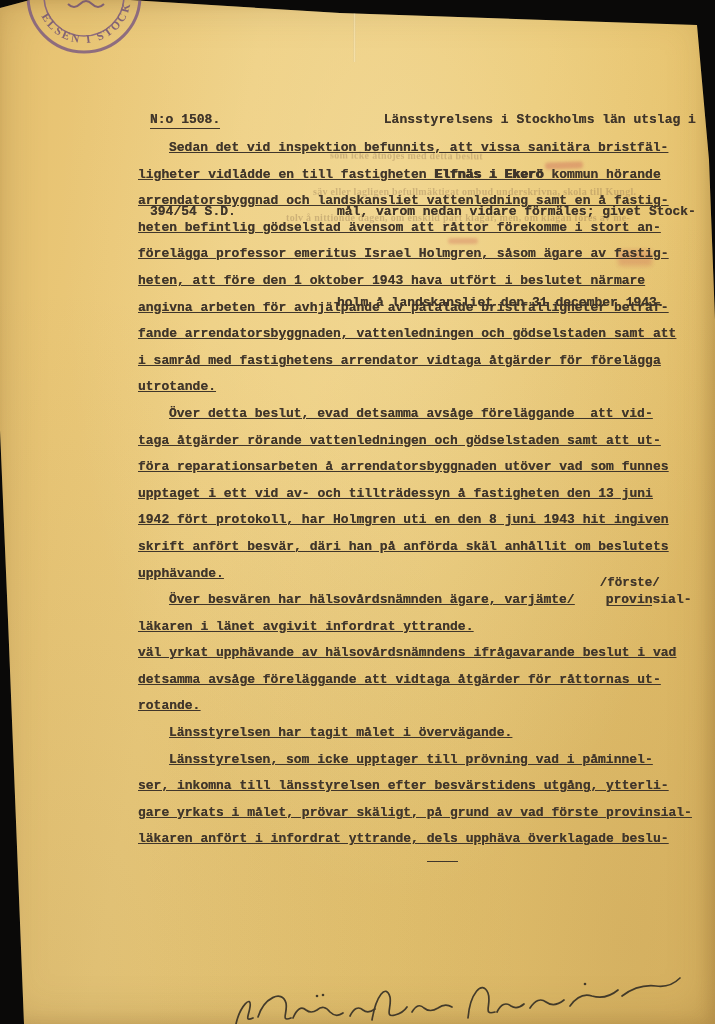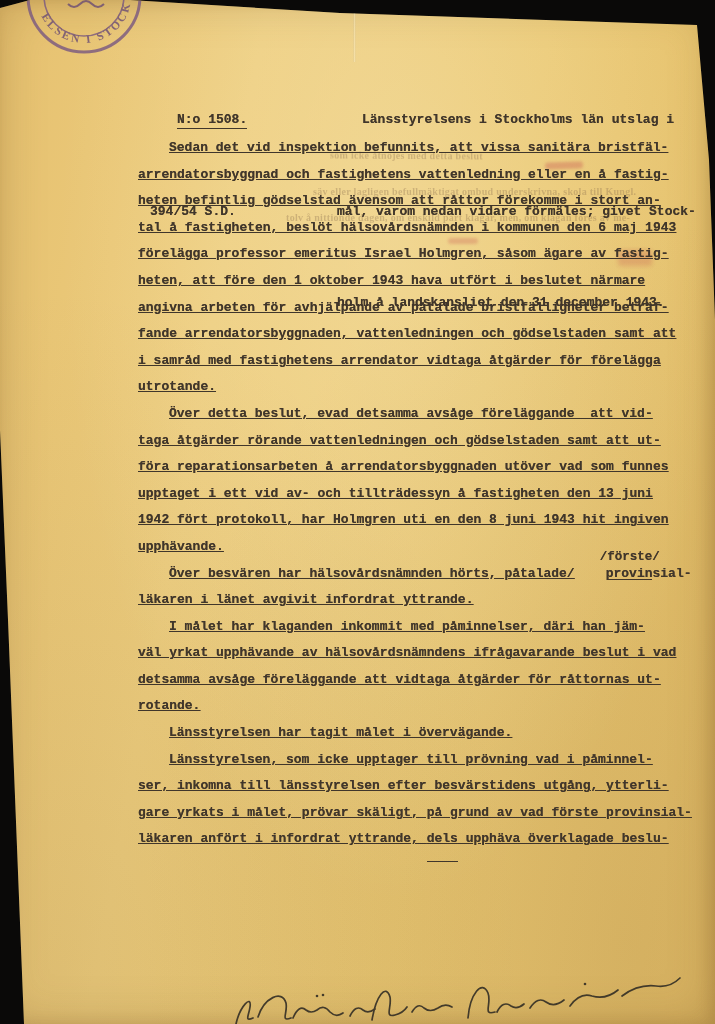--- a/index.html
+++ b/index.html
@@ -19,23 +19,23 @@
       linear-gradient(100deg,#e6c170 0%,#edcd7e 30%,#eac873 62%,#e2bc67 100%);
     box-shadow:inset 0 0 46px rgba(115,78,28,0.28), inset -6px 0 14px rgba(115,78,28,0.18);
   }
   .crease{
     position:absolute;left:353px;top:0;width:3px;height:62px;opacity:.55;
     background:linear-gradient(to right,rgba(0,0,0,.10),rgba(255,250,228,.55),rgba(0,0,0,.08));
   }
   
   .tw{color:#40362b;font-weight:bold;font-size:13px;text-shadow:0 0 .5px rgba(62,50,38,.75);}
   .docket{position:absolute;left:150px;top:44px;line-height:30.5px;white-space:pre;}
-  .docket .num{border-bottom:1.6px solid #40362b;padding-bottom:1px;margin-left:27px;}
+  .docket .num{border-bottom:1.6px solid #40362b;padding-bottom:1px;}
   .header{position:absolute;left:337px;top:44px;line-height:30.5px;white-space:pre;}
-  .header .h1{text-indent:25px;}
+  .header .h1{text-indent:25px;text-align:right;}
   .bodyblock{position:absolute;left:138px;top:135px;line-height:26.6px;text-decoration:underline;}
   .ln{white-space:pre;height:26.6px;}
   .indent{text-indent:31px;}
   .u{border-bottom:1.5px solid #40362b;padding-bottom:15px;}
   .ot{text-shadow:.7px 0 currentColor,-.35px 0 currentColor,0 0 .6px rgba(62,50,38,.8);}
   .ins-anchor{position:relative;display:inline-block;}
   .insertion{position:absolute;left:-6px;top:-17px;white-space:nowrap;font-size:12.5px;}
   
   .ghost{
     position:absolute;font-family:"Liberation Serif","DejaVu Serif",serif;
@@ -88,38 +88,38 @@
   </div>
 
   <div class="header tw">
     <div class="h1">Länsstyrelsens i Stockholms län utslag i</div>
     <div>mål, varom nedan vidare förmäles; givet Stock-</div>
     <div>holm å landskansliet den 31 december 1943.</div>
   </div>
 
   <div class="bodyblock tw">
     <div class="ln indent"><span>Sedan det vid inspektion befunnits, att vissa sanitära bristfäl-</span></div>
-    <div class="ln"><span>arrendatorsbyggnad och fastighetens vattenledning eller en å fastig-</span></div>
+    <div class="ln"><span>ligheter vidlådde en till fastigheten </span><span class="ot">Elfnäs i Ekerö</span><span> kommun hörande</span></div>
+    <div class="ln"><span>arrendatorsbyggnad och landskansliet vattenledning samt en å fastig-</span></div>
     <div class="ln"><span>heten befintlig gödselstad ävensom att råttor förekomme i stort an-</span></div>
-    <div class="ln"><span>tal å fastigheten, beslöt hälsovårdsnämnden i kommunen den 6 maj 1943</span></div>
     <div class="ln"><span>förelägga professor emeritus Israel Holmgren, såsom ägare av fastig-</span></div>
     <div class="ln"><span>heten, att före den 1 oktober 1943 hava utfört i beslutet närmare</span></div>
     <div class="ln"><span>angivna arbeten för avhjälpande av påtalade bristfälligheter beträf-</span></div>
     <div class="ln"><span>fande arrendatorsbyggnaden, vattenledningen och gödselstaden samt att</span></div>
     <div class="ln"><span>i samråd med fastighetens arrendator vidtaga åtgärder för förelägga</span></div>
     <div class="ln"><span>utrotande.</span></div>
     <div class="ln indent"><span>Över detta beslut, evad detsamma avsåge föreläggande  att vid-</span></div>
     <div class="ln"><span>taga åtgärder rörande vattenledningen och gödselstaden samt att ut-</span></div>
     <div class="ln"><span>föra reparationsarbeten å arrendatorsbyggnaden utöver vad som funnes</span></div>
     <div class="ln"><span>upptaget i ett vid av- och tillträdessyn å fastigheten den 13 juni</span></div>
     <div class="ln"><span>1942 fört protokoll, har Holmgren uti en den 8 juni 1943 hit ingiven</span></div>
+    <div class="ln"><span>skrift anfört besvär, däri han på anförda skäl anhållit om beslutets</span></div>
     <div class="ln"><span>upphävande.</span></div>
-    <div class="ln indent"><span>Över besvären har hälsovårdsnämnden hörts, påtalade/</span><span class="ins-anchor"><span class="insertion"><span>/</span><span class="u">förste</span><span>/</span></span><span>provinsial-</span></span></div>
+    <div class="ln indent"><span>Över besvären har hälsovårdsnämnden ägare, varjämte/</span><span class="ins-anchor"><span class="insertion"><span>/</span><span class="u">förste</span><span>/</span></span><span>provinsial-</span></span></div>
     <div class="ln"><span>läkaren i länet avgivit infordrat yttrande.</span></div>
-    <div class="ln indent"><span>I målet har klaganden inkommit med påminnelser, däri han jäm-</span></div>
     <div class="ln"><span>väl yrkat upphävande av hälsovårdsnämndens ifrågavarande beslut i vad</span></div>
     <div class="ln"><span>detsamma avsåge föreläggande att vidtaga åtgärder för råttornas ut-</span></div>
     <div class="ln"><span>rotande.</span></div>
     <div class="ln indent"><span>Länsstyrelsen har tagit målet i övervägande.</span></div>
     <div class="ln indent"><span>Länsstyrelsen, som icke upptager till prövning vad i påminnel-</span></div>
     <div class="ln"><span>ser, inkomna till länsstyrelsen efter besvärstidens utgång, ytterli-</span></div>
     <div class="ln"><span>gare yrkats i målet, prövar skäligt, på grund av vad förste provinsial-</span></div>
     <div class="ln"><span>läkaren anfört i infordrat yttrande, </span><span class="u">dels</span><span> upphäva överklagade beslu-</span></div>
   </div>
 

